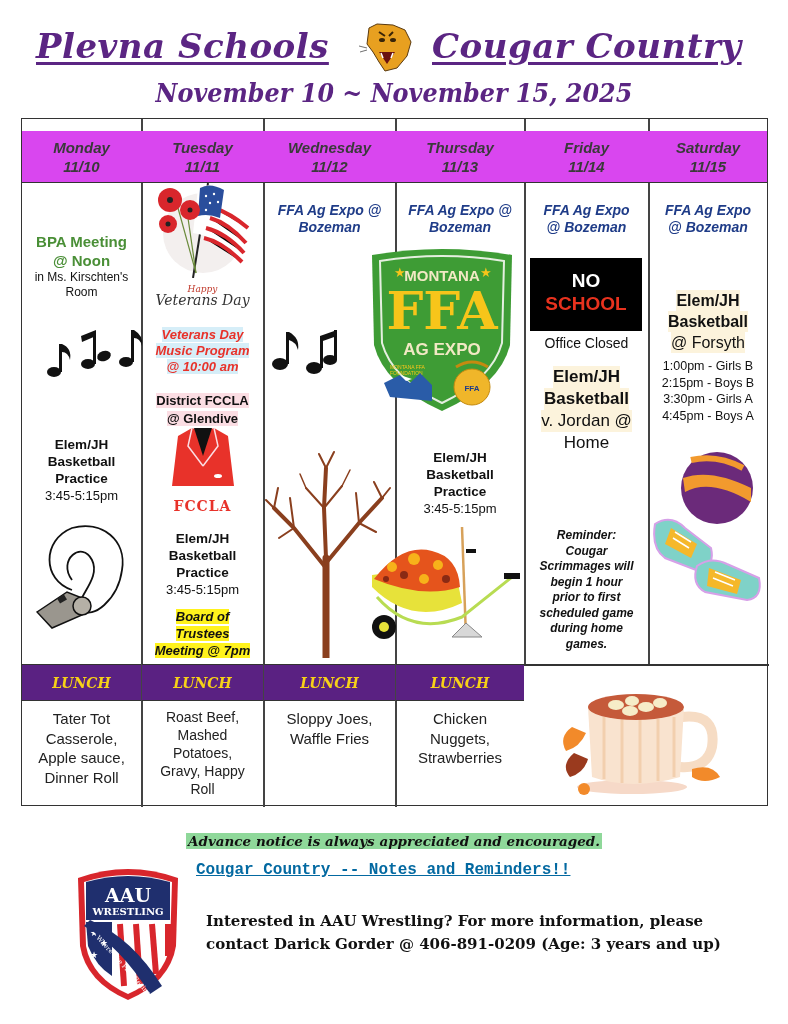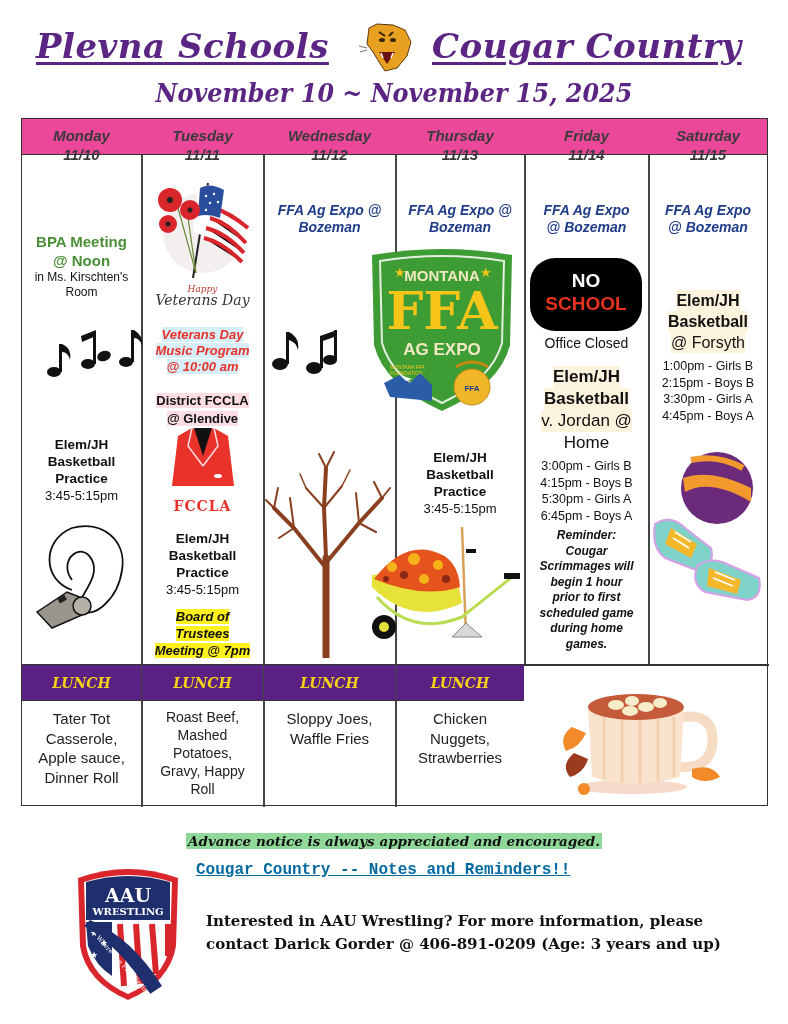--- a/index.html
+++ b/index.html
@@ -5,21 +5,21 @@
   * { box-sizing: border-box; margin: 0; padding: 0; }
   body { width: 788px; height: 1024px; background: #fff; position: relative; overflow: hidden; font-family: "Liberation Sans", sans-serif; color: #111; }
   .title-row { position: absolute; top: 22px; left: 0; width: 788px; height: 50px; padding-left: 28px; }
   .title-left, .title-right { position: absolute; top: 4px; font-family: "DejaVu Serif", serif; font-style: italic; font-weight: bold; font-size: 34px; color: #5b2583; text-decoration: underline; text-decoration-thickness: 3px; text-underline-offset: 4px; letter-spacing: 0.5px; }
   .title-left { left: 36px; }
   .title-right { left: 432px; }
   .cougar { position: absolute; left: 357px; top: 0; width: 60px; height: 50px; }
   .subtitle { position: absolute; top: 78px; left: 0; width: 788px; text-align: center; font-family: "DejaVu Serif", serif; font-style: italic; font-weight: bold; font-size: 26px; color: #5b2583; transform: scaleX(0.92); }
   .grid { position: absolute; left: 21px; top: 118px; width: 747px; height: 688px; border: 1.5px solid #333; }
   .col-line { position: absolute; top: 0; width: 1.5px; background: #444; }
-  .hdr-row { position: absolute; left: 0; top: 0; width: 100%; height: 36px; background: #ec4899; border-bottom: 1.5px solid #333; }
+  .hdr-row { position: absolute; left: 0; top: 12px; width: 100%; height: 52px; background: #d946ef; border-bottom: 1.5px solid #333; }
   .hdr-cell { position: absolute; top: 0; height: 52px; text-align: center; font-style: italic; font-weight: bold; font-size: 15px; color: #3a3a3a; line-height: 19px; padding-top: 7px; }
   .cell { position: absolute; top: 53px; text-align: center; }
   .blue-i { color: #1f3c88; font-style: italic; font-weight: bold; font-size: 14px; line-height: 17px; }
   .green-b { color: #4a8f37; font-weight: bold; font-size: 15px; line-height: 19px; }
   .small { font-size: 12px; line-height: 15px; }
   .bold14 { font-weight: bold; font-size: 13.5px; line-height: 17px; }
   .reg13 { font-size: 13px; line-height: 17px; }
   .abs { position: absolute; }
   .lunch-hdr { position: absolute; top: 545px; height: 37px; background: #5a2182; border-top: 1.5px solid #333; border-bottom: 1.5px solid #333; text-align: center; color: #f7d117; font-family: "DejaVu Serif", serif; font-style: italic; font-weight: bold; font-size: 14px; line-height: 36px; }
   .lunch-body { position: absolute; top: 582px; height: 105px; text-align: center; font-size: 15px; line-height: 19.5px; padding-top: 8px; color: #222; }
@@ -259,36 +259,30 @@
       <circle cx="22" cy="100" r="12" fill="#111"></circle>
         <circle cx="22" cy="100" r="5" fill="#e7e23a"></circle>
     </svg>
   </div>
 
   <div class="cell" style="left:503px;width:123px;height:492px;">
     <div class="abs blue-i" style="top:30px;left:0;width:123px;">
       <div>FFA Ag Expo</div>
       <div>@ Bozeman</div>
     </div>
-    <div class="abs" style="top:86px;left:5px;width:112px;height:73px;background:#000;text-align:center;padding-top:11px;border-radius:25px;">
+    <div class="abs" style="top:86px;left:5px;width:112px;height:73px;background:#000;text-align:center;padding-top:11px;">
       <div style="color:#fff;font-weight:bold;font-size:19px;line-height:23px;">NO</div>
       <div style="color:#e8321e;font-weight:bold;font-size:19px;line-height:23px;">SCHOOL</div>
     </div>
     <div class="abs" style="top:163px;left:0;width:123px;font-size:14px;">Office Closed</div>
     <div class="abs" style="top:194px;left:0;width:123px;">
       <div class="hl-cream" style="font-weight:bold;font-size:17px;line-height:22px;display:inline-block;">Elem/JH</div><br>
       <div class="hl-cream" style="font-weight:bold;font-size:17px;line-height:22px;display:inline-block;">Basketball</div><br>
       <div class="hl-cream" style="font-size:17px;line-height:22px;display:inline-block;">v. Jordan @</div><br>
       <div style="font-size:17px;line-height:22px;display:inline-block;">Home</div>
-    </div>
-    <div class="abs" style="top:286px;left:0;width:123px;font-size:12.5px;line-height:16.5px;">
-      <div>3:00pm - Girls B</div>
-      <div>4:15pm - Boys B</div>
-      <div>5:30pm - Girls A</div>
-      <div>6:45pm - Boys A</div>
     </div>
     <div class="abs" style="top:356px;left:0;width:123px;font-style:italic;font-weight:bold;font-size:12px;line-height:15.5px;">
       <div>Reminder:</div>
       <div>Cougar</div>
       <div>Scrimmages will</div>
       <div>begin 1 hour</div>
       <div>prior to first</div>
       <div>scheduled game</div>
       <div>during home</div>
       <div>games.</div>

